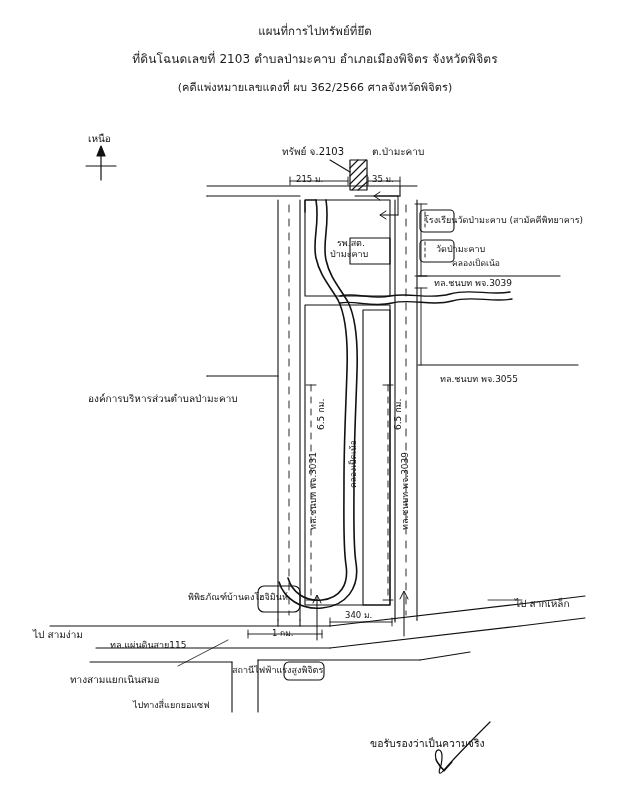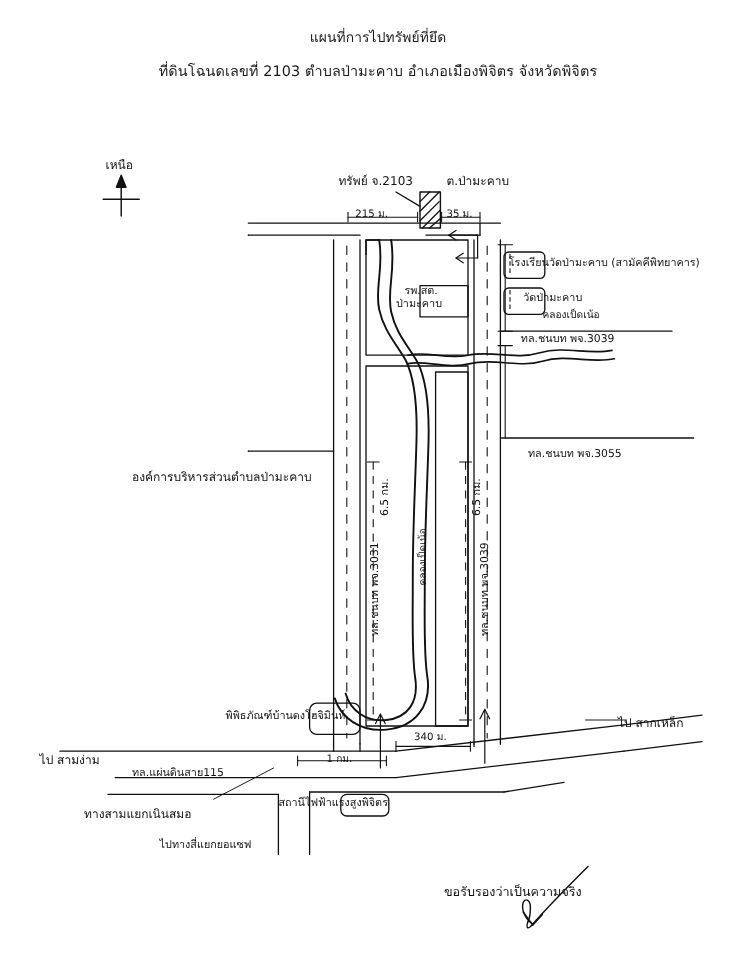--- a/index.html
+++ b/index.html
@@ -31,20 +31,21 @@
 
   .sig{position:absolute;font-size:10.5px;color:#111;white-space:nowrap;}
 </style>
 </head>
 <body>
 
 <div id="page">
 
   <div class="hdr hdr-line hdr-l1">แผนที่การไปทรัพย์ที่ยึด</div>
   <div class="hdr hdr-line hdr-l2">ที่ดินโฉนดเลขที่ 2103 ตำบลป่ามะคาบ อำเภอเมืองพิจิตร จังหวัดพิจิตร</div>
+  <div class="hdr hdr-line hdr-l3">(คดีแพ่งหมายเลขแดงที่ ผบ 362/2566 ศาลจังหวัดพิจิตร)</div>
 
   <svg id="map" viewBox="0 0 630 800">
     <g fill="none" stroke="#111" stroke-width="1.1" stroke-linecap="round" stroke-linejoin="round">
 
       <g stroke-width="1.2">
         <line x1="101" y1="147" x2="101" y2="180"></line>
         <line x1="86" y1="166" x2="116" y2="166"></line>
         <polygon points="101,146 97,156 105,156" fill="#111"></polygon>
       </g>
 
@@ -216,21 +217,21 @@
   <div class="lab sm" style="left:337px;top:238px;">รพ.สต.</div>
   <div class="lab sm" style="left:330px;top:249px;">ป่ามะคาบ</div>
 
   <div class="lab sm" style="left:424px;top:215px;">โรงเรียนวัดป่ามะคาบ (สามัคคีพิทยาคาร)</div>
   <div class="lab sm" style="left:436px;top:244px;">วัดป่ามะคาบ</div>
   <div class="lab xs" style="left:452px;top:258px;">คลองเป็ดเน้อ</div>
 
   <div class="lab sm" style="left:434px;top:278px;">ทล.ชนบท พจ.3039</div>
   <div class="lab sm" style="left:440px;top:374px;">ทล.ชนบท พจ.3055</div>
 
-  <div class="lab" style="left:88px;top:393px;margin-left:22px;">องค์การบริหารส่วนตำบลป่ามะคาบ</div>
+  <div class="lab" style="left:88px;top:393px;">องค์การบริหารส่วนตำบลป่ามะคาบ</div>
 
   <div class="lab sm rot90" style="left:316px;top:430px;">6.5 กม.</div>
   <div class="lab sm rot90" style="left:393px;top:430px;">6.5 กม.</div>
 
   <div class="lab sm rot90" style="left:308px;top:530px;">ทล.ชนบท พจ.3031</div>
   <div class="lab sm rot90" style="left:400px;top:530px;">ทล.ชนบท พจ.3039</div>
   <div class="lab xs rot90" style="left:348px;top:488px;">คลองเป็ดเน้อ</div>
 
   <div class="lab sm" style="left:188px;top:592px;">พิพิธภัณฑ์บ้านดงโฮจิมินห์</div>
   <div class="lab" style="left:515px;top:598px;">ไป สากเหล็ก</div>

